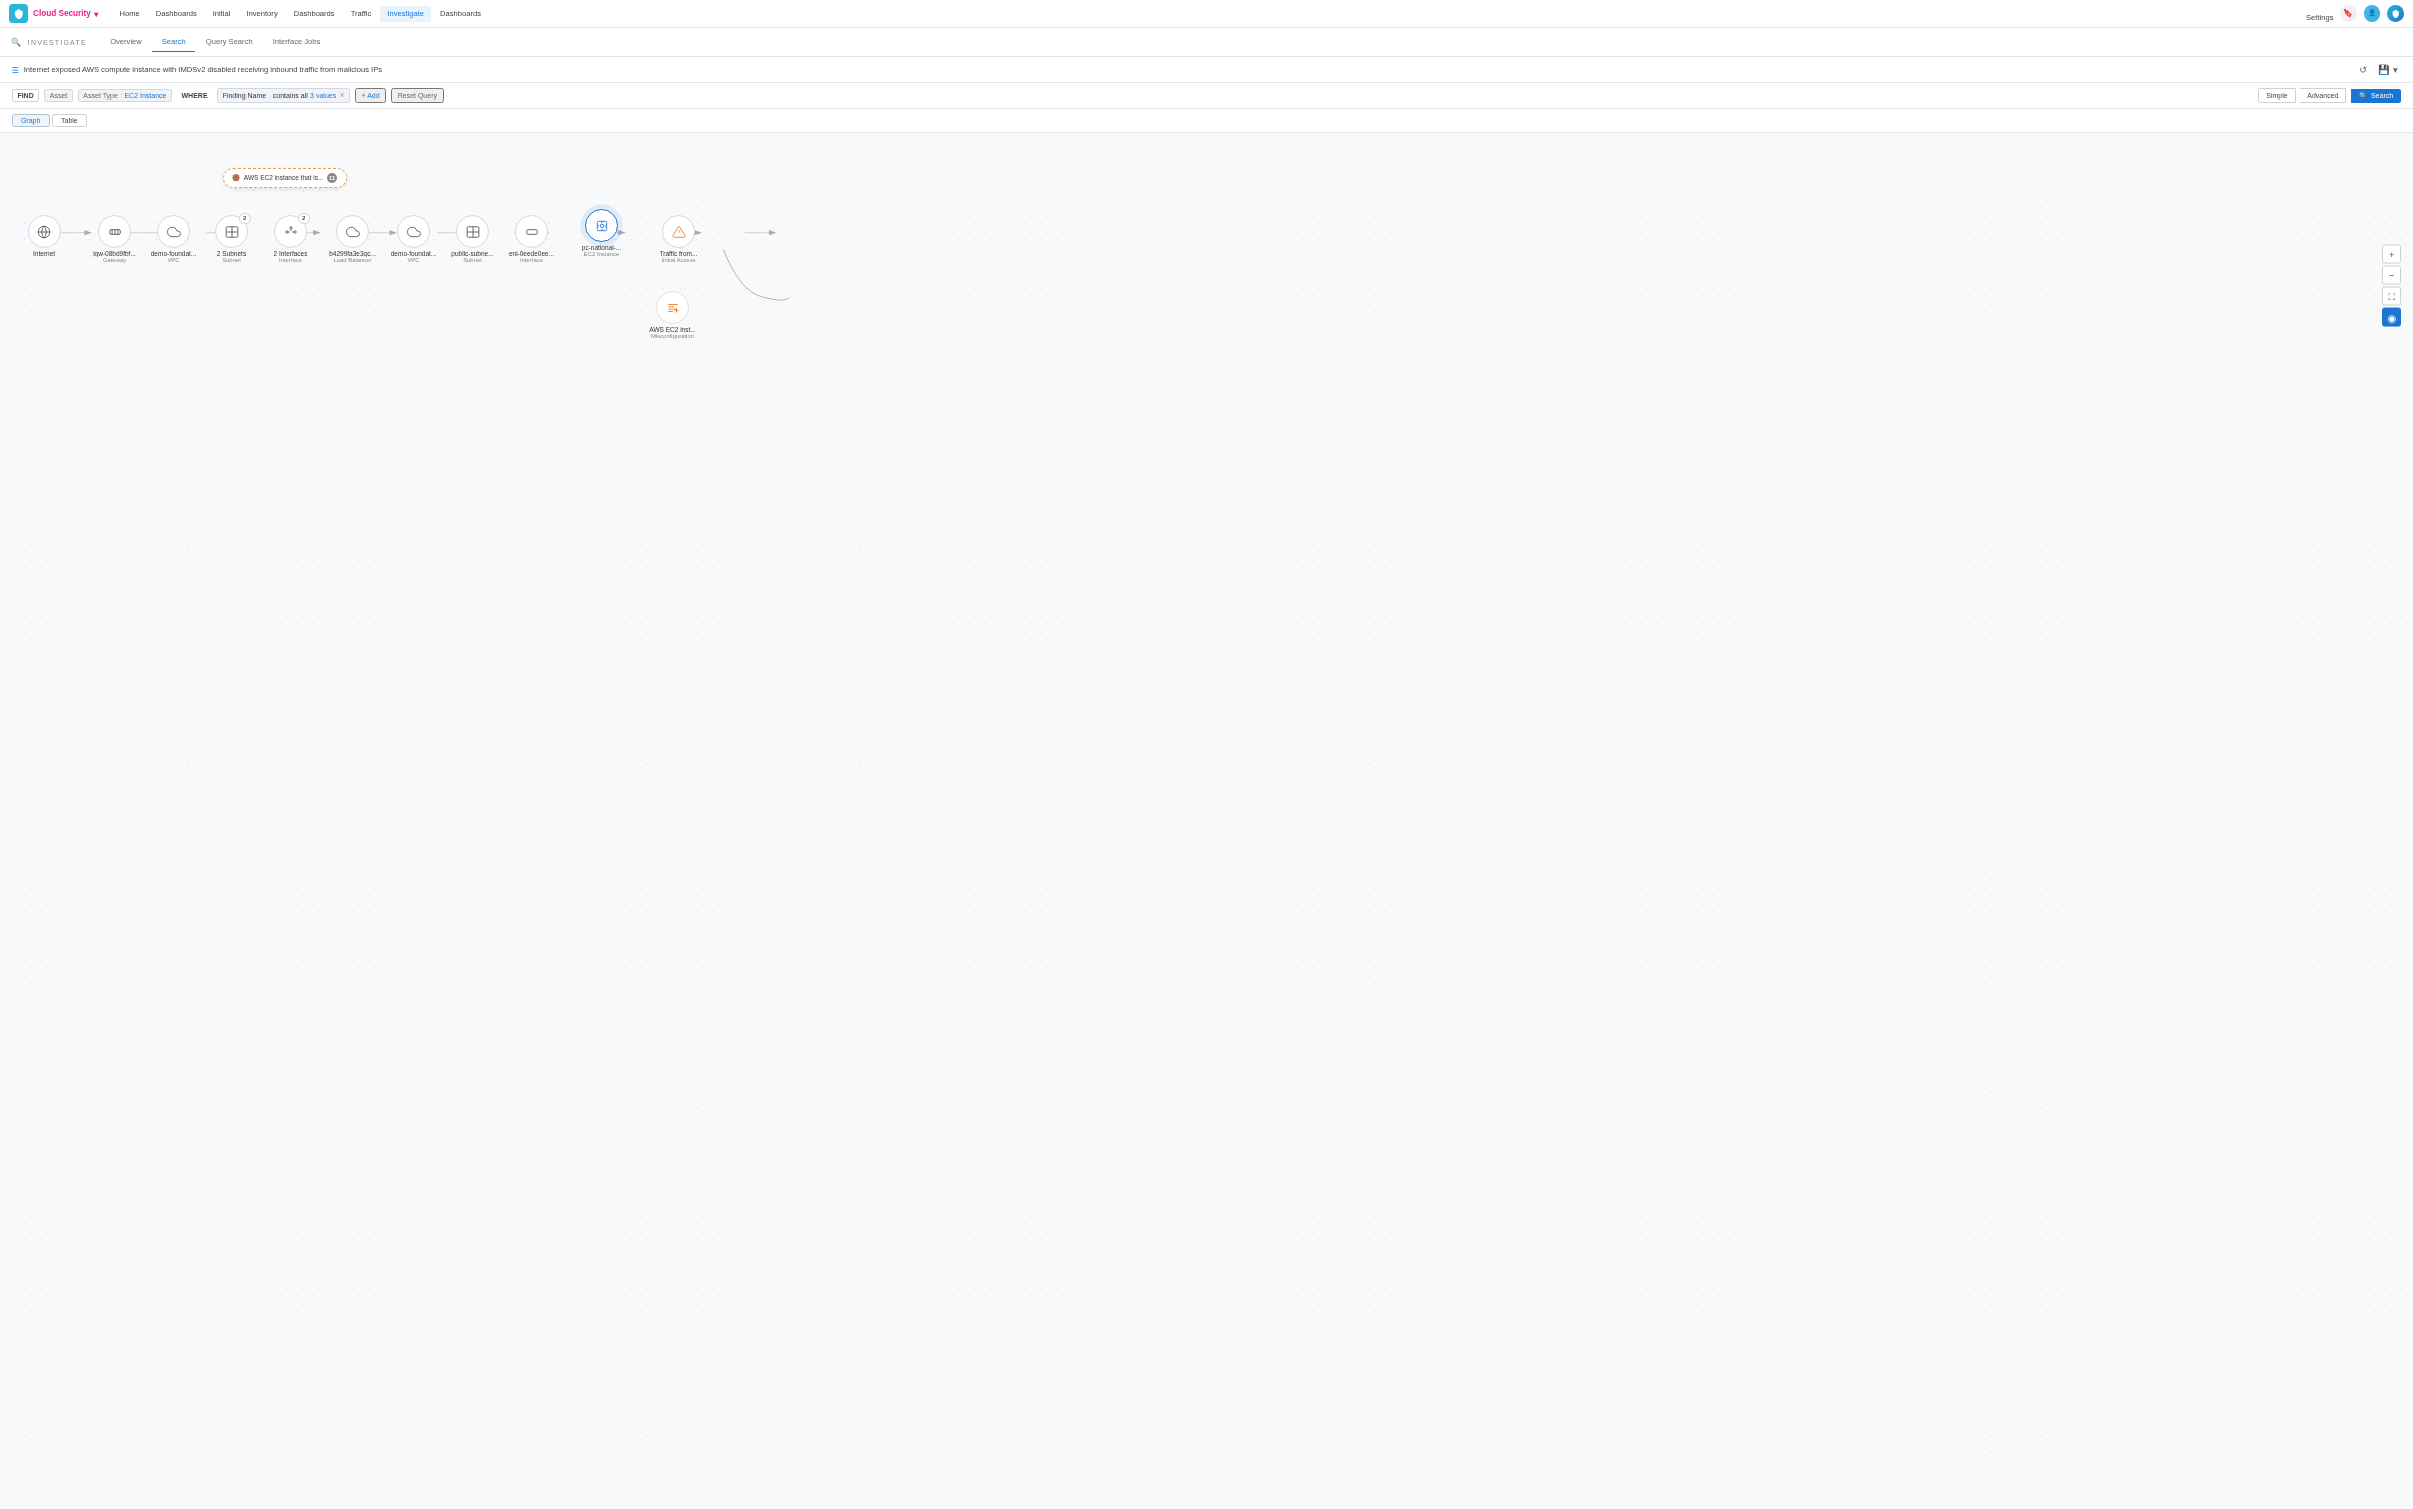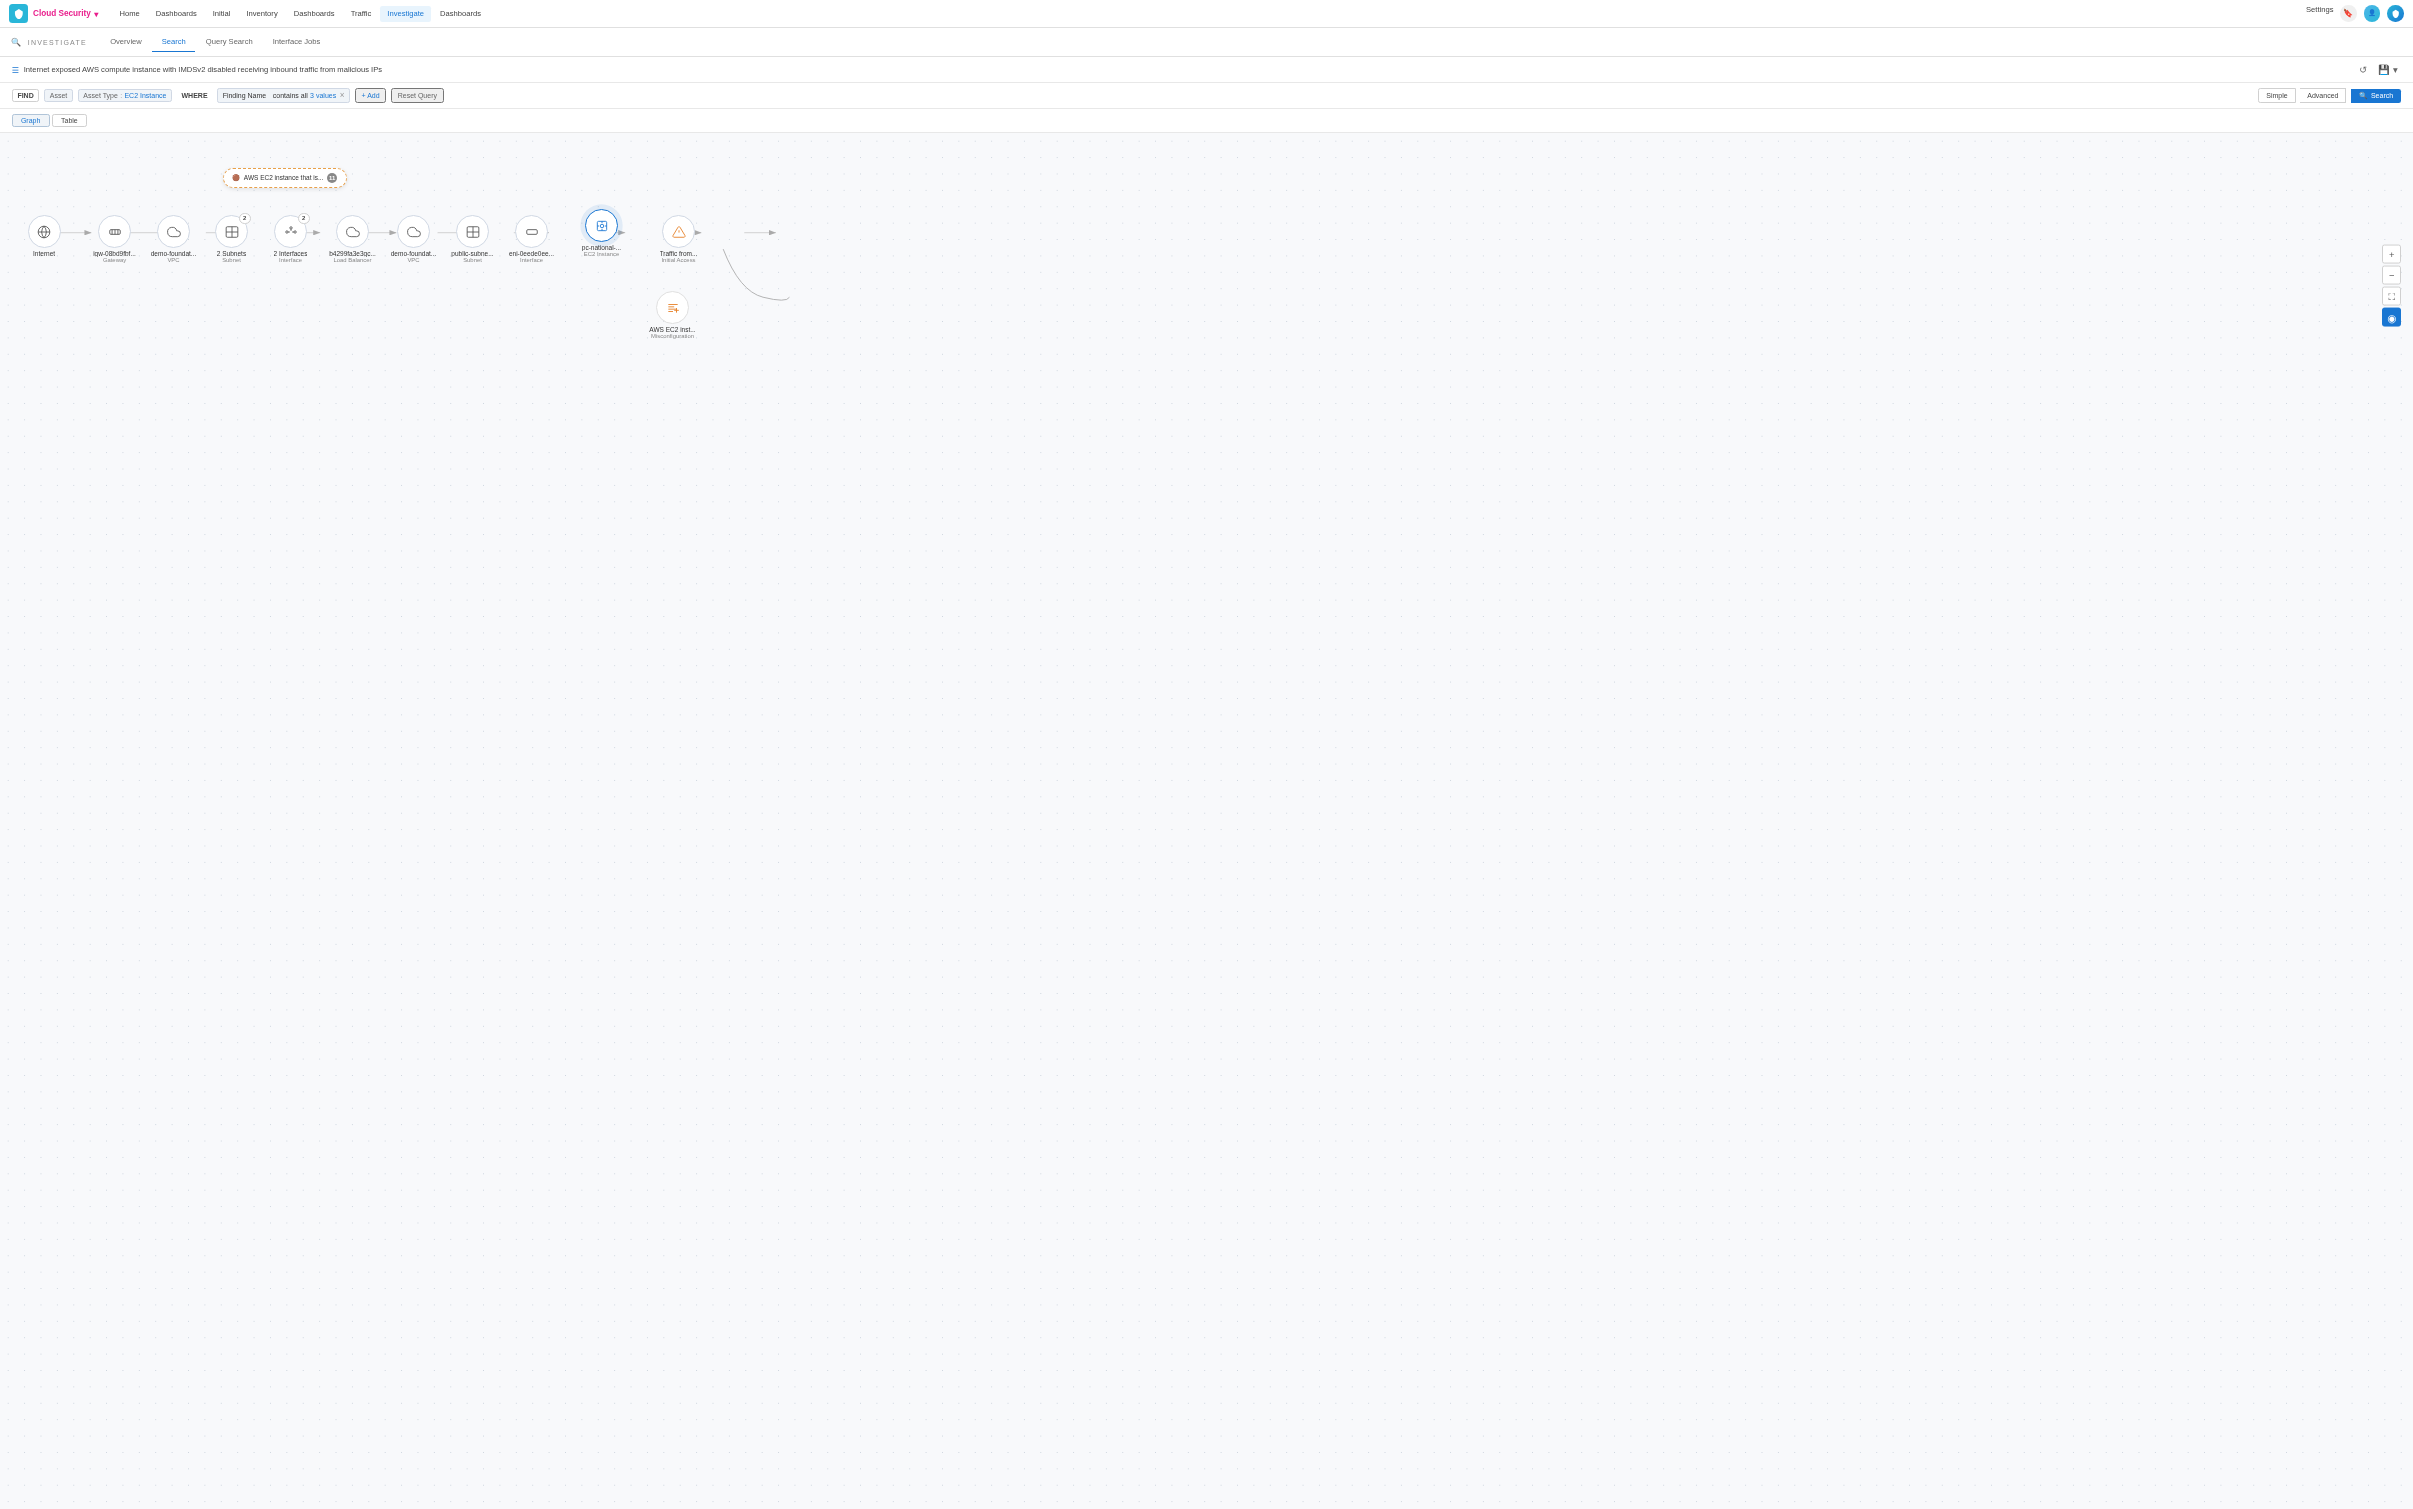--- a/index.html
+++ b/index.html
@@ -18,21 +18,21 @@
     .nav-brand {
       display: flex; align-items: center; gap: 3.5px; margin-right: 14px;
       font-weight: 600; color: #e91e8c; font-size: 8.2px; cursor: pointer;
     }
     .nav-items { display: flex; align-items: center; gap: 2px; flex: 1; }
     .nav-item {
       padding: 3.5px 7px; border-radius: 2.3px; cursor: pointer; font-size: 7.6px;
       color: #444; white-space: nowrap;
     }
     .nav-item.active { background: #e8f4fd; color: #1976d2; font-weight: 500; }
-    .nav-right { display: flex; align-items: flex-start; gap: 7px; }
+    .nav-right { display: flex; align-items: flex-end; gap: 7px; }
     .nav-settings { font-size: 7.6px; color: #444; cursor: pointer; }
     .nav-icon-btn {
       width: 16.4px; height: 16.4px; border-radius: 50%; background: #f0f0f0;
       display: flex; align-items: center; justify-content: center; cursor: pointer; font-size: 8.2px;
     }
     .nav-avatar {
       width: 16.4px; height: 16.4px; border-radius: 50%; background: linear-gradient(135deg, #4db6e8, #29b6d8);
       display: flex; align-items: center; justify-content: center; color: white; font-size: 6.5px; cursor: pointer;
     }
     .nav-prisma {

